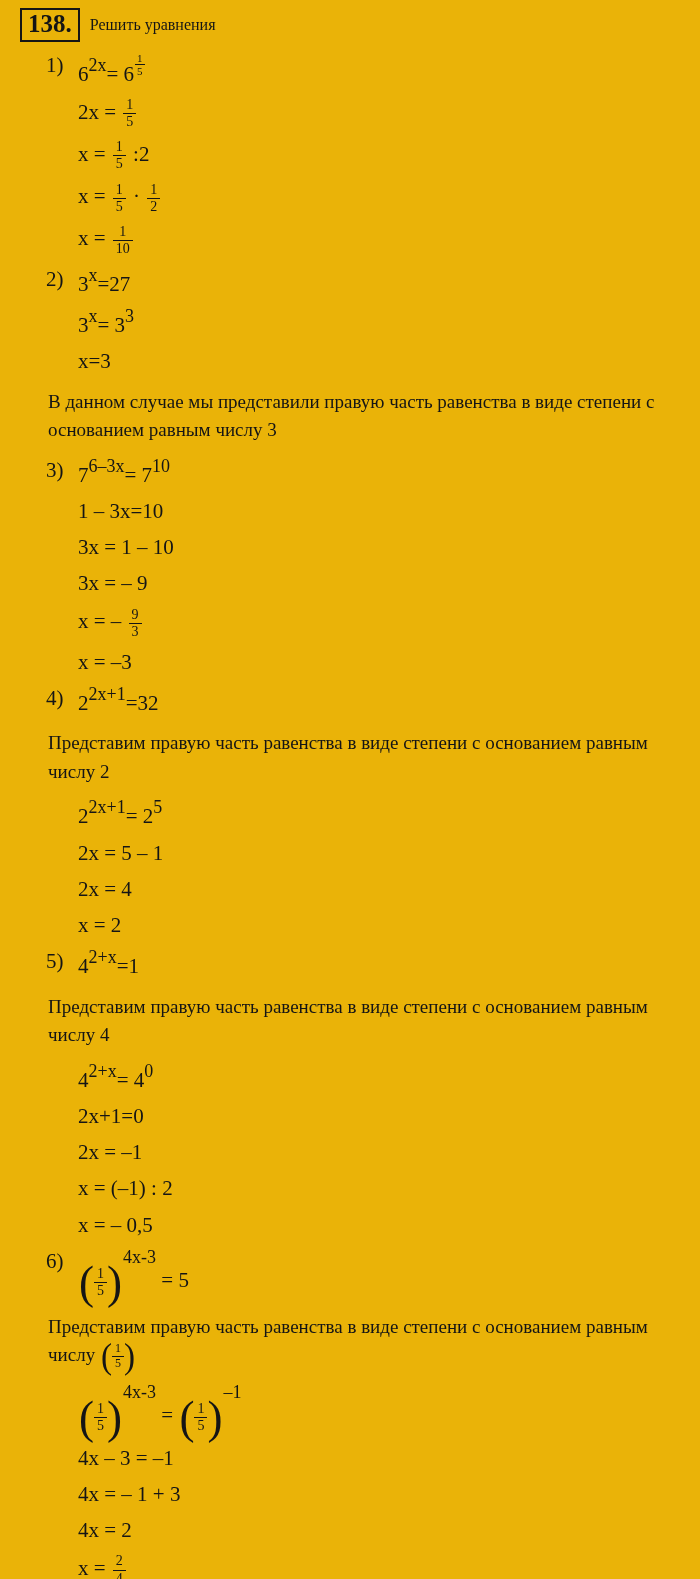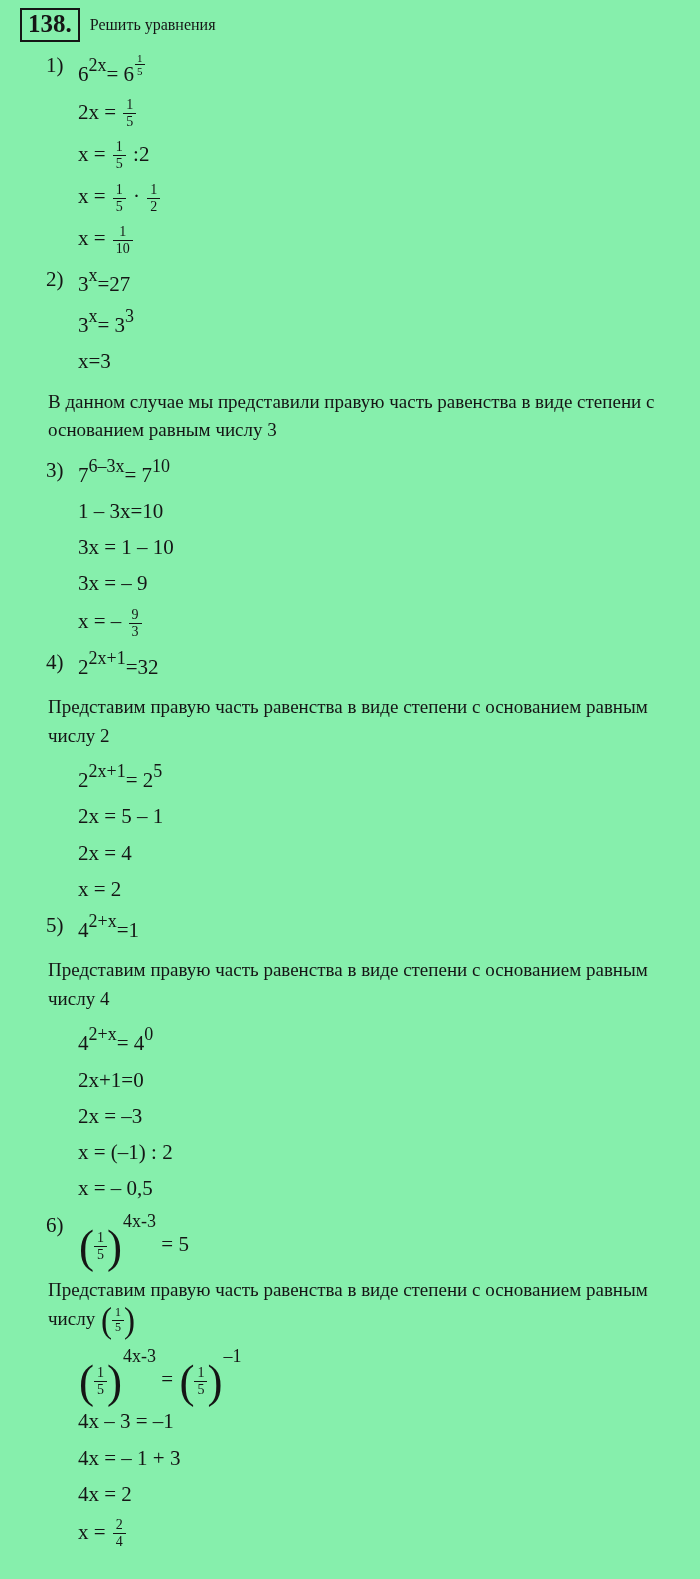--- a/index.html
+++ b/index.html
@@ -1,18 +1,18 @@
 <!DOCTYPE html>
 <html><head>
 <meta charset="utf-8">
 <style>
   html,body{margin:0;padding:0;background:#fff;}
   .page{
     width:700px;height:1579px;box-sizing:border-box;
-    background:#86efac;color:#151515;overflow:hidden;
+    background:#eab308;color:#151515;overflow:hidden;
     font-family:"Liberation Serif","DejaVu Serif",serif;
     padding-top:8px;
   }
   
   .header{padding-left:20px;margin-bottom:10px;display:flex;align-items:center;}
   .numbox{
     display:inline-block;border:2.5px solid #151515;padding:0 6px 1px 6px;
     font-weight:bold;font-size:25px;line-height:1.15;
   }
   .title{font-size:16px;margin-left:10px;}
@@ -68,35 +68,36 @@
         <div class="math-line"><span class="line-content"><span class="t">3</span><span class="sup">x</span><span class="t">= 3</span><span class="sup">3</span></span></div>
         <div class="math-line"><span class="line-content"><span class="t">x=3</span></span></div>
         <div class="para-line"><span class="line-content"><span class="t">В данном случае мы представили правую часть равенства в виде степени с основанием равным числу 3</span></span></div>
       </div>
       <div class="item">
         <div class="math-line"><span class="itemnum">3)</span><span class="line-content"><span class="t">7</span><span class="sup">6–3x</span><span class="t">= 7</span><span class="sup">10</span></span></div>
         <div class="math-line"><span class="line-content"><span class="t">1 – 3x=10</span></span></div>
         <div class="math-line"><span class="line-content"><span class="t">3x = 1 – 10</span></span></div>
         <div class="math-line"><span class="line-content"><span class="t">3x = – 9</span></span></div>
         <div class="math-line"><span class="line-content"><span class="t">x = – </span><span class="frac"><span class="num">9</span><span class="den">3</span></span></span></div>
+        <div class="math-line"><span class="line-content"><span class="t">x = –3</span></span></div>
       </div>
       <div class="item">
         <div class="math-line"><span class="itemnum">4)</span><span class="line-content"><span class="t">2</span><span class="sup">2x+1</span><span class="t">=32</span></span></div>
         <div class="para-line"><span class="line-content"><span class="t">Представим правую часть равенства в виде степени с основанием равным числу 2</span></span></div>
         <div class="math-line"><span class="line-content"><span class="t">2</span><span class="sup">2x+1</span><span class="t">= 2</span><span class="sup">5</span></span></div>
         <div class="math-line"><span class="line-content"><span class="t">2x = 5 – 1</span></span></div>
         <div class="math-line"><span class="line-content"><span class="t">2x = 4</span></span></div>
         <div class="math-line"><span class="line-content"><span class="t">x = 2</span></span></div>
       </div>
       <div class="item">
         <div class="math-line"><span class="itemnum">5)</span><span class="line-content"><span class="t">4</span><span class="sup">2+x</span><span class="t">=1</span></span></div>
         <div class="para-line"><span class="line-content"><span class="t">Представим правую часть равенства в виде степени с основанием равным числу 4</span></span></div>
         <div class="math-line"><span class="line-content"><span class="t">4</span><span class="sup">2+x</span><span class="t">= 4</span><span class="sup">0</span></span></div>
         <div class="math-line"><span class="line-content"><span class="t">2x+1=0</span></span></div>
-        <div class="math-line"><span class="line-content"><span class="t">2x = –3</span></span></div>
+        <div class="math-line"><span class="line-content"><span class="t">2x = –1</span></span></div>
         <div class="math-line"><span class="line-content"><span class="t">x = (–1) : 2</span></span></div>
         <div class="math-line"><span class="line-content"><span class="t">x = – 0,5</span></span></div>
       </div>
       <div class="item">
         <div class="math-line"><span class="itemnum">6)</span><span class="line-content"><span class="pfrac">
               <span class="paren">(</span>
               <span class="frac">
                 <span class="num">1</span>
                 <span class="den">5</span>
               </span>

